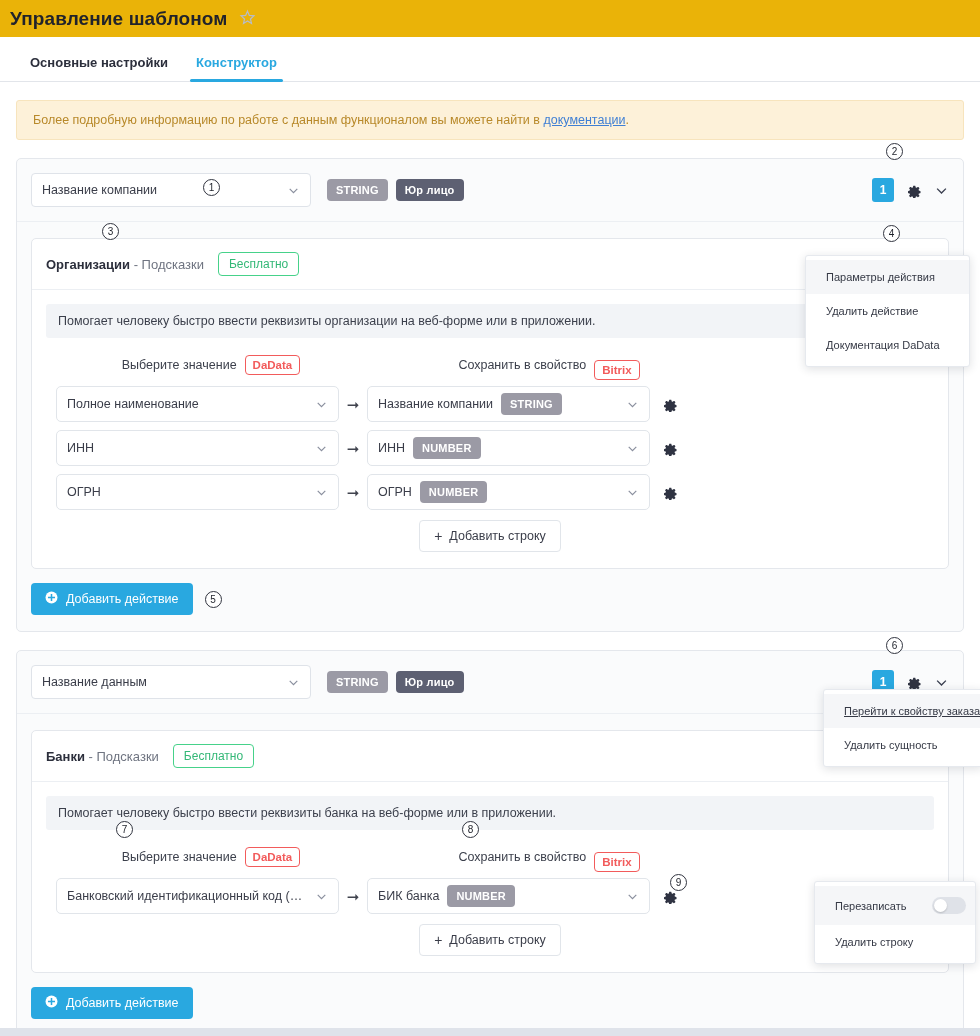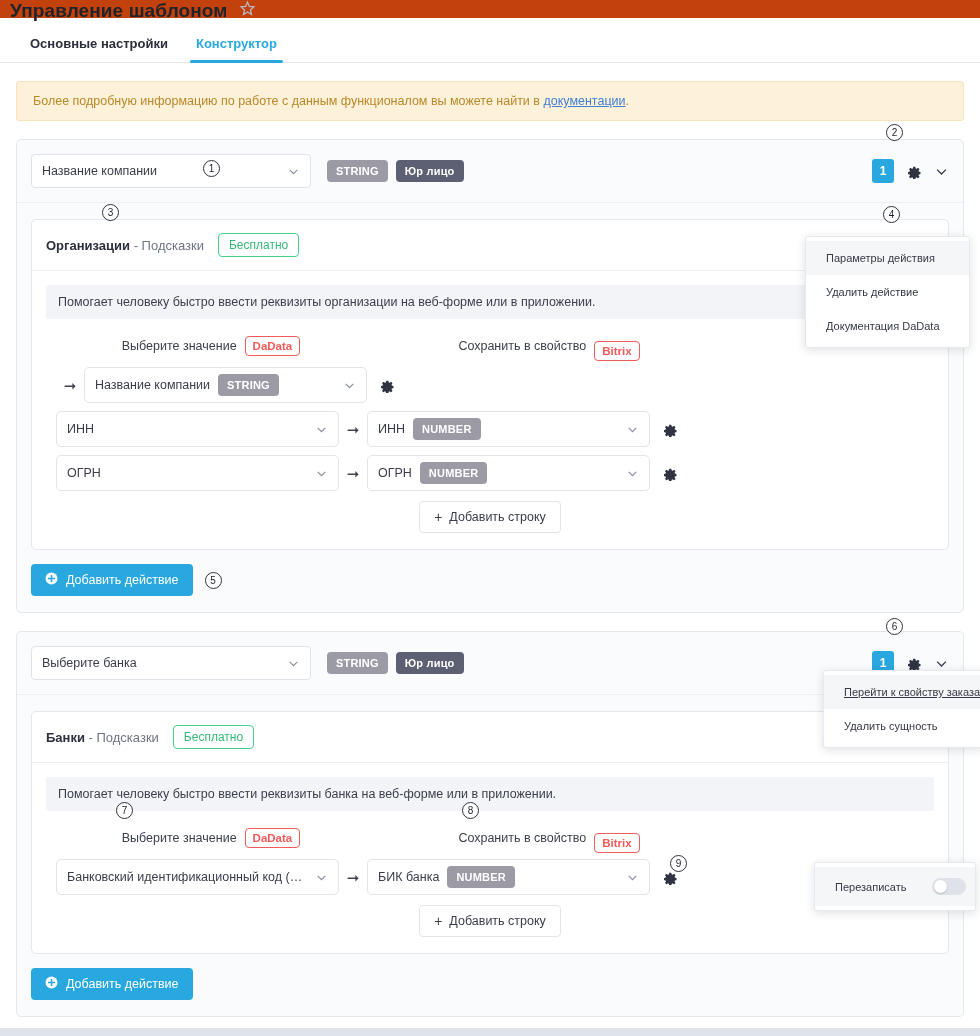--- a/index.html
+++ b/index.html
@@ -10,22 +10,22 @@
     font-family: "Liberation Sans", sans-serif;
     font-size: 13px;
     color: #2c2f3c;
     position: relative;
     overflow: hidden;
   }
   .page { width:980px; height:1036px; background:#ffffff; position:relative; }
 
   
   .titlebar {
-    height: 18px; background:#c2410c;
-    display:flex; padding:0 0 0 10px;
+    height: 37px; background:#eab308;
+    display:flex; align-items:center; padding:0 0 0 10px;
   }
   .page-title {
     font-size: 19px; font-weight: bold; color:#21232b; letter-spacing:.1px;
   }
   .star-icon { margin-left: 12px; color:#b7bcc7; font-size:17px; line-height:1; }
 
   
   .tabs {
     height:45px; background:#ffffff; border-bottom:1px solid #e2e5ea;
     display:flex; align-items:flex-end; padding-left: 16px;
@@ -282,20 +282,28 @@
                 <span>Выберите значение</span>
                 <span class="tag-dadata">DaData</span>
               </div>
               <div class="map-label-cell right">
                 <span>Сохранить в свойство</span>
                 <span class="tag-bitrix">Bitrix</span>
               </div>
             </div>
 
             <div class="map-row">
+              <div class="map-select">
+                <span class="txt">Полное наименование</span>
+                <span class="chev">
+                    <svg width="13" height="13" viewBox="0 0 24 24" fill="none" stroke="#8a8f9e" stroke-width="2.2">
+                      <polyline points="5,9 12,16 19,9"></polyline>
+                    </svg>
+                  </span>
+              </div>
               <div class="arrow">➞</div>
               <div class="map-select">
                 <span>Название компании</span>
                 <span class="badge num">STRING</span>
                 <span style="flex:1 1 auto"></span>
                 <span class="chev">
                     <svg width="13" height="13" viewBox="0 0 24 24" fill="none" stroke="#8a8f9e" stroke-width="2.2">
                       <polyline points="5,9 12,16 19,9"></polyline>
                     </svg>
                   </span>
@@ -391,21 +399,21 @@
           <span class="callout" style="position:relative; display:inline-block; top:0;">5</span>
         </div>
 
       </div>
     </div>
 
     <div class="prop-card">
 
       <div class="prop-head">
         <div class="select-box">
-          <span class="sel-label">Выберите банка</span>
+          <span class="sel-label">Название данным</span>
           <span class="chev">
             <svg width="13" height="13" viewBox="0 0 24 24" fill="none" stroke="#8a8f9e" stroke-width="2.2">
                 <polyline points="5,9 12,16 19,9"></polyline>
               </svg>
           </span>
         </div>
         <div class="head-badges">
           <span class="badge string">STRING</span>
           <span class="badge entity">Юр лицо</span>
         </div>
@@ -495,20 +503,21 @@
             </div>
           </div>
 
           <div class="menu" style="top:150px; right:-28px; width:162px;">
             <div class="menu-item hl toggle-item">
               <span class="underline">Перезаписать</span>
               <span class="switch">
                   <span class="knob"></span>
                 </span>
             </div>
+            <div class="menu-item">Удалить строку</div>
           </div>
 
         </div>
 
         <div class="btn-row" style="padding-left:0; padding-top:14px; padding-bottom:2px;">
           <button class="btn-primary">
             <span>
               <svg width="13" height="13" viewBox="0 0 24 24">
                   <circle cx="12" cy="12" r="11" fill="#ffffff"></circle>
                   <rect x="10.6" y="5.5" width="2.8" height="13" fill="#29a8e0"></rect>

